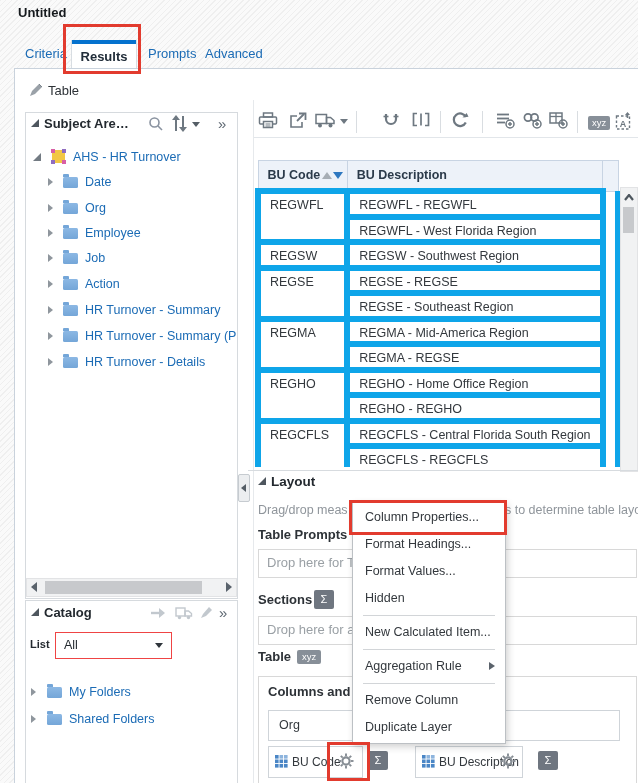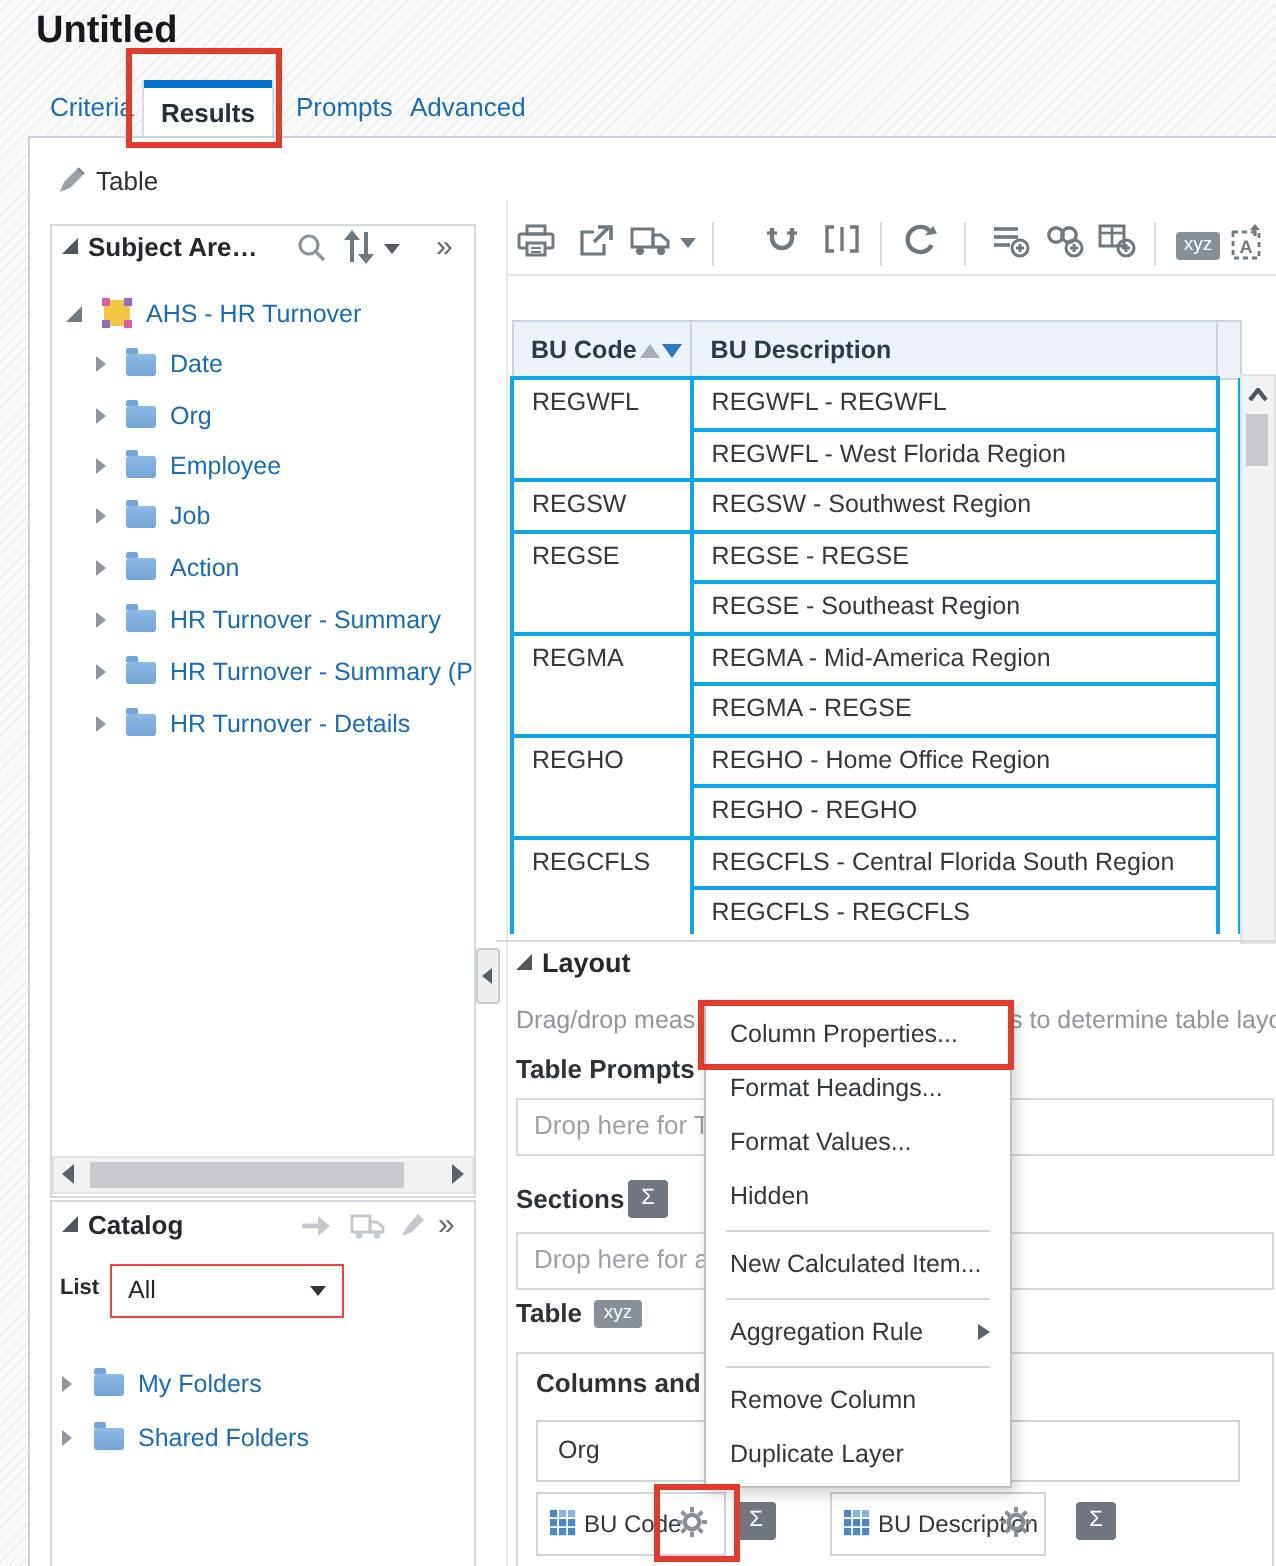--- a/index.html
+++ b/index.html
@@ -6,21 +6,21 @@
   body{
     width:638px;height:783px;position:relative;overflow:hidden;
     font-family:"Liberation Sans",sans-serif;color:#333;
     background:#fafafa;
     background-image:repeating-linear-gradient(315deg,#efefef 0,#efefef 1px,transparent 1px,transparent 4px);
   }
   .abs{position:absolute;}
   .content-panel{position:absolute;left:14px;top:68px;width:623px;height:715px;
     background:#fff;border-top:1px solid #c9d2dc;border-left:1px solid #c9d2dc;}
   
-  .page-title{left:18px;top:5px;font-size:19px;font-weight:bold;color:#15191d;}
+  .page-title{left:18px;top:5px;font-size:13px;font-weight:bold;color:#15191d;}
   .tab-link{top:46px;font-size:13px;color:#1b6bb5;cursor:pointer;}
   .tab-active{left:71px;top:40px;width:64px;height:28px;background:#fff;
     border-left:1px solid #d8dde2;border-right:1px solid #d8dde2;text-align:center;}
   .tab-active .bar{position:absolute;left:0;top:0;width:100%;height:4px;background:#0572ce;}
   .tab-active .lbl{position:absolute;left:0;top:9px;width:100%;font-size:13px;font-weight:bold;color:#222e3a;}
   .redbox{border:3px solid #e23b2e;background:transparent;z-index:60;}
   
   .pane{background:#fff;border:1px solid #d6dade;}
   .pane-title{font-size:13px;font-weight:bold;color:#23292f;}
   .tri-open{width:0;height:0;border-bottom:8px solid #4e565e;border-left:8px solid transparent;}
@@ -48,21 +48,21 @@
   
   .tbtn{position:absolute;top:112px;width:22px;height:20px;cursor:pointer;}
   .tsep{position:absolute;top:111px;width:1px;height:22px;background:#d9dde1;}
   .badge{background:#878f98;color:#fff;border-radius:2px;text-align:center;font-size:9.5px;line-height:14px;}
   .caret{width:0;height:0;border-top:5px solid #555e66;border-left:4px solid transparent;border-right:4px solid transparent;}
   .toolbar-rule{left:254px;top:137px;width:384px;height:1px;background:#e2e6ea;}
   
   .rt-wrap{left:255px;top:160px;width:366px;height:307px;overflow:hidden;}
   table.rt{border-collapse:collapse;table-layout:fixed;}
   table.rt th{background:#edf2f9;border:1px solid #c8d4e3;font-size:12.5px;font-weight:bold;color:#2b3a4a;text-align:left;padding:0 0 0 9px;height:27px;cursor:pointer;}
-  table.rt td{border:2px solid #0ea5e9;font-size:12.5px;color:#33383d;padding:4px 0 0 9px;vertical-align:top;}
+  table.rt td{border:6px solid #0ea5e9;font-size:12.5px;color:#33383d;padding:4px 0 0 9px;vertical-align:top;}
   .sort-up{display:inline-block;width:0;height:0;border-bottom:7px solid #a7aeb5;border-left:5px solid transparent;border-right:5px solid transparent;margin-left:2px;}
   .sort-dn{display:inline-block;width:0;height:0;border-top:7px solid #2e78c0;border-left:5px solid transparent;border-right:5px solid transparent;margin-left:1px;}
   
   .lay-rule{left:248px;top:470px;width:390px;height:1px;background:#d7dbdf;}
   .sec-title{font-size:13.5px;font-weight:bold;color:#23292f;}
   .hint{font-size:12.5px;color:#8f959b;white-space:nowrap;}
   .sublabel{font-size:13px;font-weight:bold;color:#2d3237;}
   .dropzone{border:1px solid #d8d8d8;background:#fff;}
   .dz-text{font-size:13px;color:#9aa0a5;line-height:26px;padding-left:8px;white-space:nowrap;overflow:hidden;}
   .sigma-btn{width:20px;height:19px;background:#6f7680;color:#fff;border-radius:2px;text-align:center;font-size:11px;line-height:19px;cursor:pointer;}

